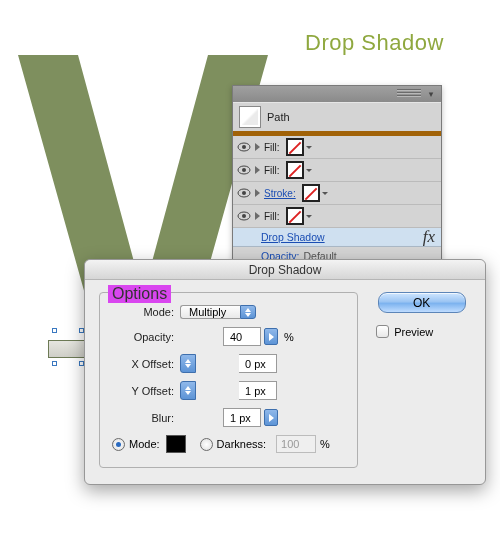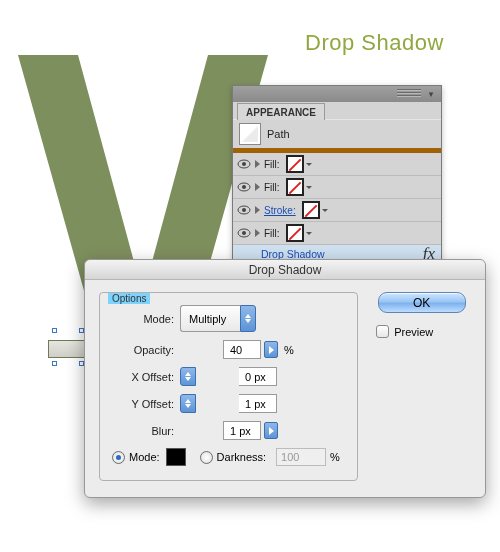--- a/index.html
+++ b/index.html
@@ -40,46 +40,46 @@
 .effect-row .fx { position: absolute; right: 6px; font-style: italic; font-family: Georgia, serif; font-size: 17px; color: #333; text-decoration: none; }
 .opacity-row { display: flex; align-items: center; padding: 3px 6px 3px 28px; border-bottom: 1px solid #bbb; font-size: 10.5px; color: #1a4db3; text-decoration: underline; }
 .opacity-row .def { color: #555; text-decoration: none; margin-left: 4px; }
 
 
 .dialog { position: absolute; top: 259px; left: 84px; width: 402px; background: #ececec; border: 1px solid #979797; border-radius: 6px; box-shadow: 0 6px 18px rgba(0,0,0,0.35); }
 .dlg-titlebar { height: 20px; background: linear-gradient(#f3f3f3,#d6d6d6); border-bottom: 1px solid #b5b5b5; border-radius: 6px 6px 0 0; text-align: center; font-size: 12px; line-height: 20px; color: #333; }
 .dlg-body { display: flex; padding: 12px 14px 16px 14px; gap: 14px; }
 
 .fieldset { border: 1px solid #b0b0b0; border-radius: 4px; padding: 12px 12px 14px 12px; position: relative; width: 262px; background: #ececec; }
-.fieldset .legend { position: absolute; top: -8px; left: 8px; background: #7dd3fc; padding: 0 4px; font-size: 10px; color: #333; margin-top: 8px; }
+.fieldset .legend { position: absolute; top: -8px; left: 8px; background: #d946ef; padding: 0 4px; font-size: 16px; color: #333; }
 .fld-row { display: flex; align-items: center; margin-bottom: 8px; }
 .fld-label { width: 62px; text-align: right; font-size: 11px; color: #222; margin-right: 6px; }
 
-.aqua-select { height: 27px; display: inline-flex; align-items: stretch; font-size: 11px; border-radius: 6px; }
+.aqua-select { height: 14px; display: inline-flex; align-items: stretch; font-size: 11px; border-radius: 6px; }
 .aqua-select .val { background: linear-gradient(#fdfdfd,#e9e9e9); border: 1px solid #9a9a9a; border-right: none; border-radius: 3px 0 0 3px; padding: 0 8px; display: inline-flex; align-items: center; min-width: 60px; }
 .aqua-cap { width: 16px; background: linear-gradient(#8fb8ea,#5d94d6); border: 1px solid #3e6fad; border-radius: 0 3px 3px 0; display: inline-flex; flex-direction: column; align-items: center; justify-content: center; }
 .aqua-cap .up { width: 0; height: 0; border-left: 3px solid transparent; border-right: 3px solid transparent; border-bottom: 4px solid #fff; margin-bottom: 1px; }
 .aqua-cap .dn { width: 0; height: 0; border-left: 3px solid transparent; border-right: 3px solid transparent; border-top: 4px solid #fff; }
 
 .aqua-spin { height: 19px; display: inline-flex; align-items: stretch; font-size: 11px; }
 .aqua-spin .cap-l { width: 16px; background: linear-gradient(#8fb8ea,#5d94d6); border: 1px solid #3e6fad; border-radius: 3px 0 0 3px; display: inline-flex; flex-direction: column; align-items: center; justify-content: center; }
 .aqua-spin .cap-l .up { width: 0; height: 0; border-left: 3px solid transparent; border-right: 3px solid transparent; border-bottom: 4px solid #fff; margin-bottom: 1px; }
 .aqua-spin .cap-l .dn { width: 0; height: 0; border-left: 3px solid transparent; border-right: 3px solid transparent; border-top: 4px solid #fff; }
 .aqua-spin .val { background: #fff; border: 1px solid #9a9a9a; border-left: none; padding: 0 6px; min-width: 38px; display: inline-flex; align-items: center; margin-left: 43px; }
 .aqua-pop-r { width: 14px; height: 17px; background: linear-gradient(#8fb8ea,#5d94d6); border: 1px solid #3e6fad; border-radius: 2px; margin-left: 3px; display: inline-flex; align-items: center; justify-content: center; }
 .aqua-pop-r .tri { border-left: 5px solid #fff; margin: 0; }
 
 .unit { margin-left: 6px; font-size: 11px; }
 
 .color-row { display: flex; align-items: center; margin-top: 4px; }
 .radio { width: 13px; height: 13px; border-radius: 50%; border: 1px solid #6b6b6b; background: radial-gradient(#fff,#dcdcdc); display: inline-flex; align-items: center; justify-content: center; margin-right: 4px; }
 .radio.sel::after { content: ""; width: 5px; height: 5px; border-radius: 50%; background: #2a6ac0; }
 .radio-lbl { font-size: 11px; margin-right: 6px; }
 .color-swatch { width: 20px; height: 18px; background: #000; border: 1px solid #555; margin-right: 14px; }
-.darkness-input { width: 50px; height: 18px; border: 1px solid #bcbcbc; background: #efefef; color: #9a9a9a; padding: 0 4px; font-size: 11px; display: inline-flex; align-items: center; margin: 0 4px; }
+.darkness-input { width: 40px; height: 18px; border: 1px solid #bcbcbc; background: #efefef; color: #9a9a9a; padding: 0 4px; font-size: 11px; display: inline-flex; align-items: center; margin: 0 4px; }
 
 .side-col { display: flex; flex-direction: column; align-items: center; width: 100px; }
 .aqua-btn { width: 88px; height: 21px; border-radius: 11px; border: 1px solid #5c85b8; font-size: 12px; display: flex; align-items: center; justify-content: center; margin-bottom: 8px; cursor: default; }
 .aqua-btn.primary { background: linear-gradient(#cfe6ff 0%, #9cc5f3 45%, #7db3ef 55%, #bfdcff 100%); color: #000; box-shadow: inset 0 1px 0 rgba(255,255,255,0.7); border-radius: 9px; }
 .aqua-btn.normal { background: linear-gradient(#ffffff,#e8e8e8 50%,#f6f6f6); border-color: #9a9a9a; }
 .chk-row { display: flex; align-items: center; margin-top: 4px; width: 100%; padding-left: 4px; }
 .checkbox { width: 13px; height: 13px; border: 1px solid #8a8a8a; border-radius: 3px; background: linear-gradient(#fff,#e7e7e7); margin-right: 5px; }
 
 
 .sel-art { position: absolute; top: 330px; left: 54px; width: 42px; height: 44px; }
@@ -109,23 +109,20 @@
 
 <div class="panel">
   <div class="panel-titlebar">
     <div class="grip">
         <span></span>
         <span></span>
         <span></span>
       </div>
     <div class="flyout">▾</div>
   </div>
-  <div>
-    <span class="panel-tab">APPEARANCE</span>
-  </div>
   <div class="panel-body">
     <div class="panel-pathrow">
       <span class="thumb"></span>
       <span class="label">Path</span>
     </div>
     <div class="attr-rows">
       <div class="attr-row">
         <span class="eye">
             <svg viewBox="0 0 14 10">
               <ellipse cx="7" cy="5" rx="6" ry="4" fill="none" stroke="#444" stroke-width="1"></ellipse>

